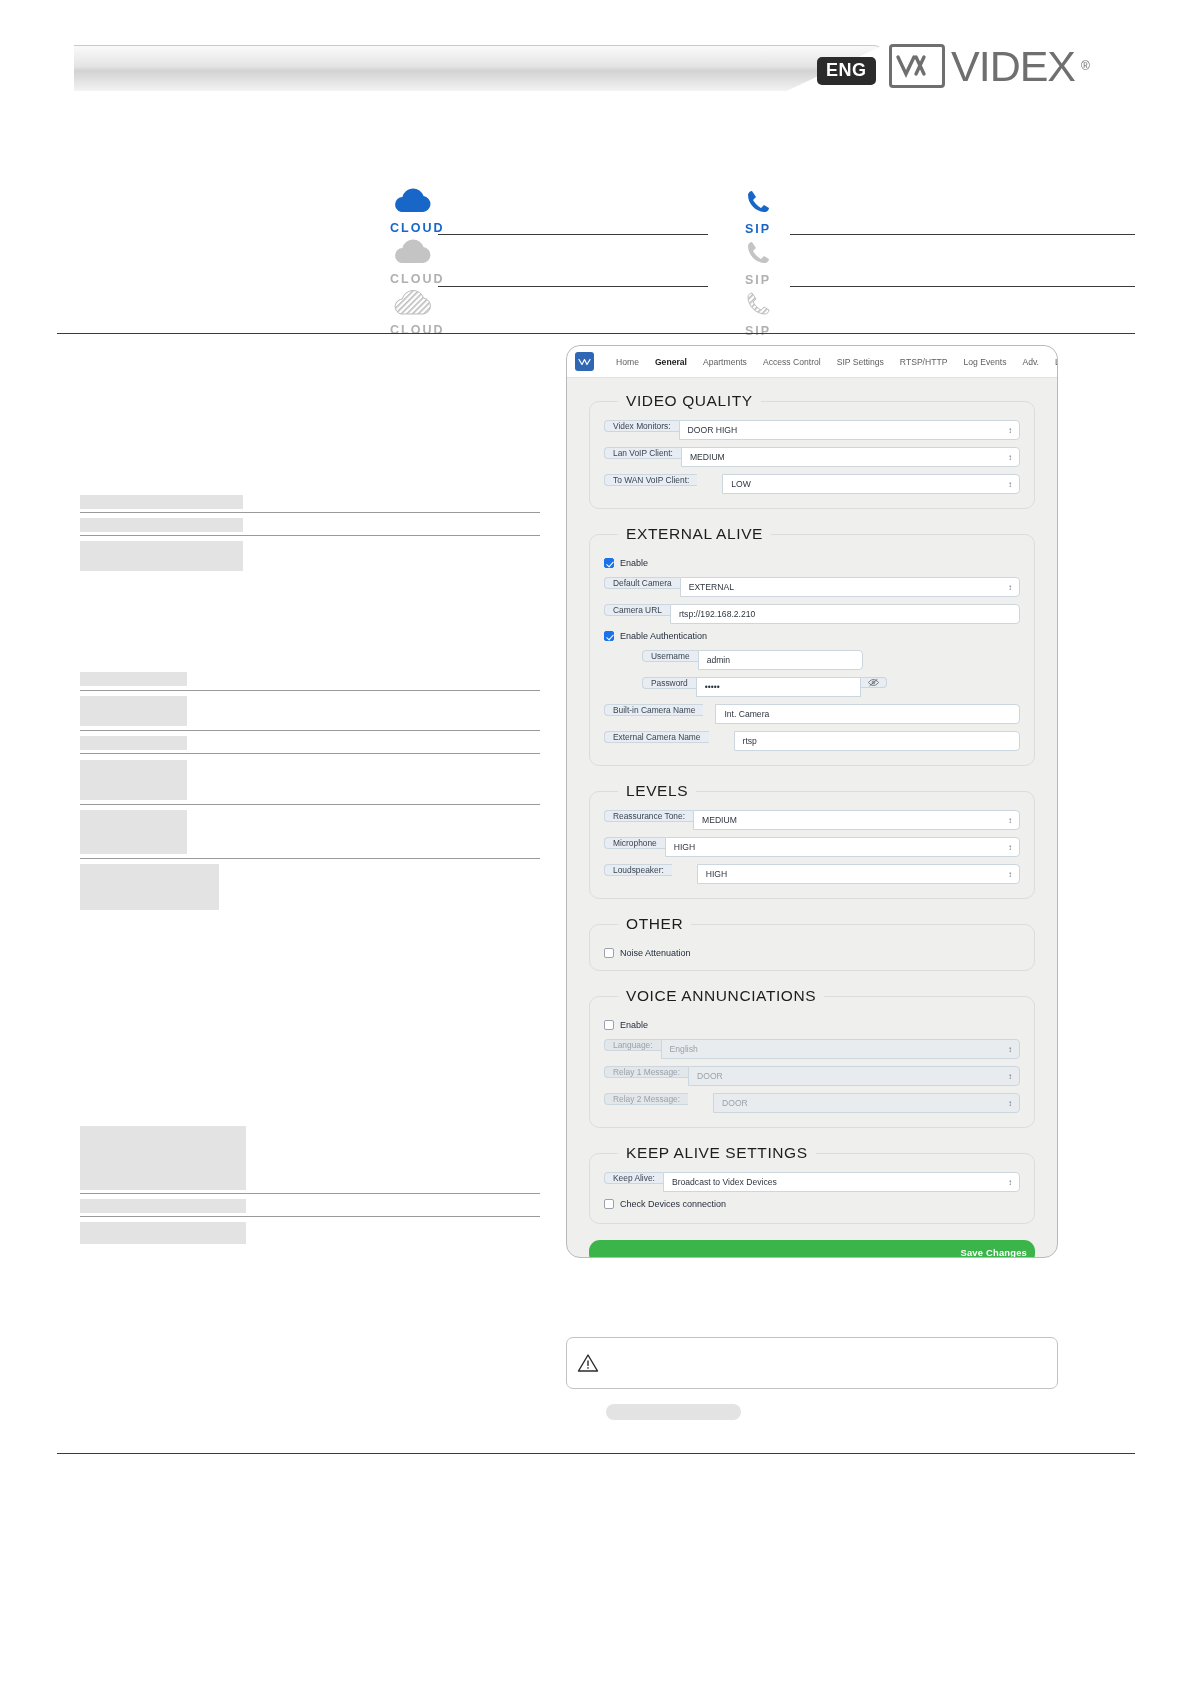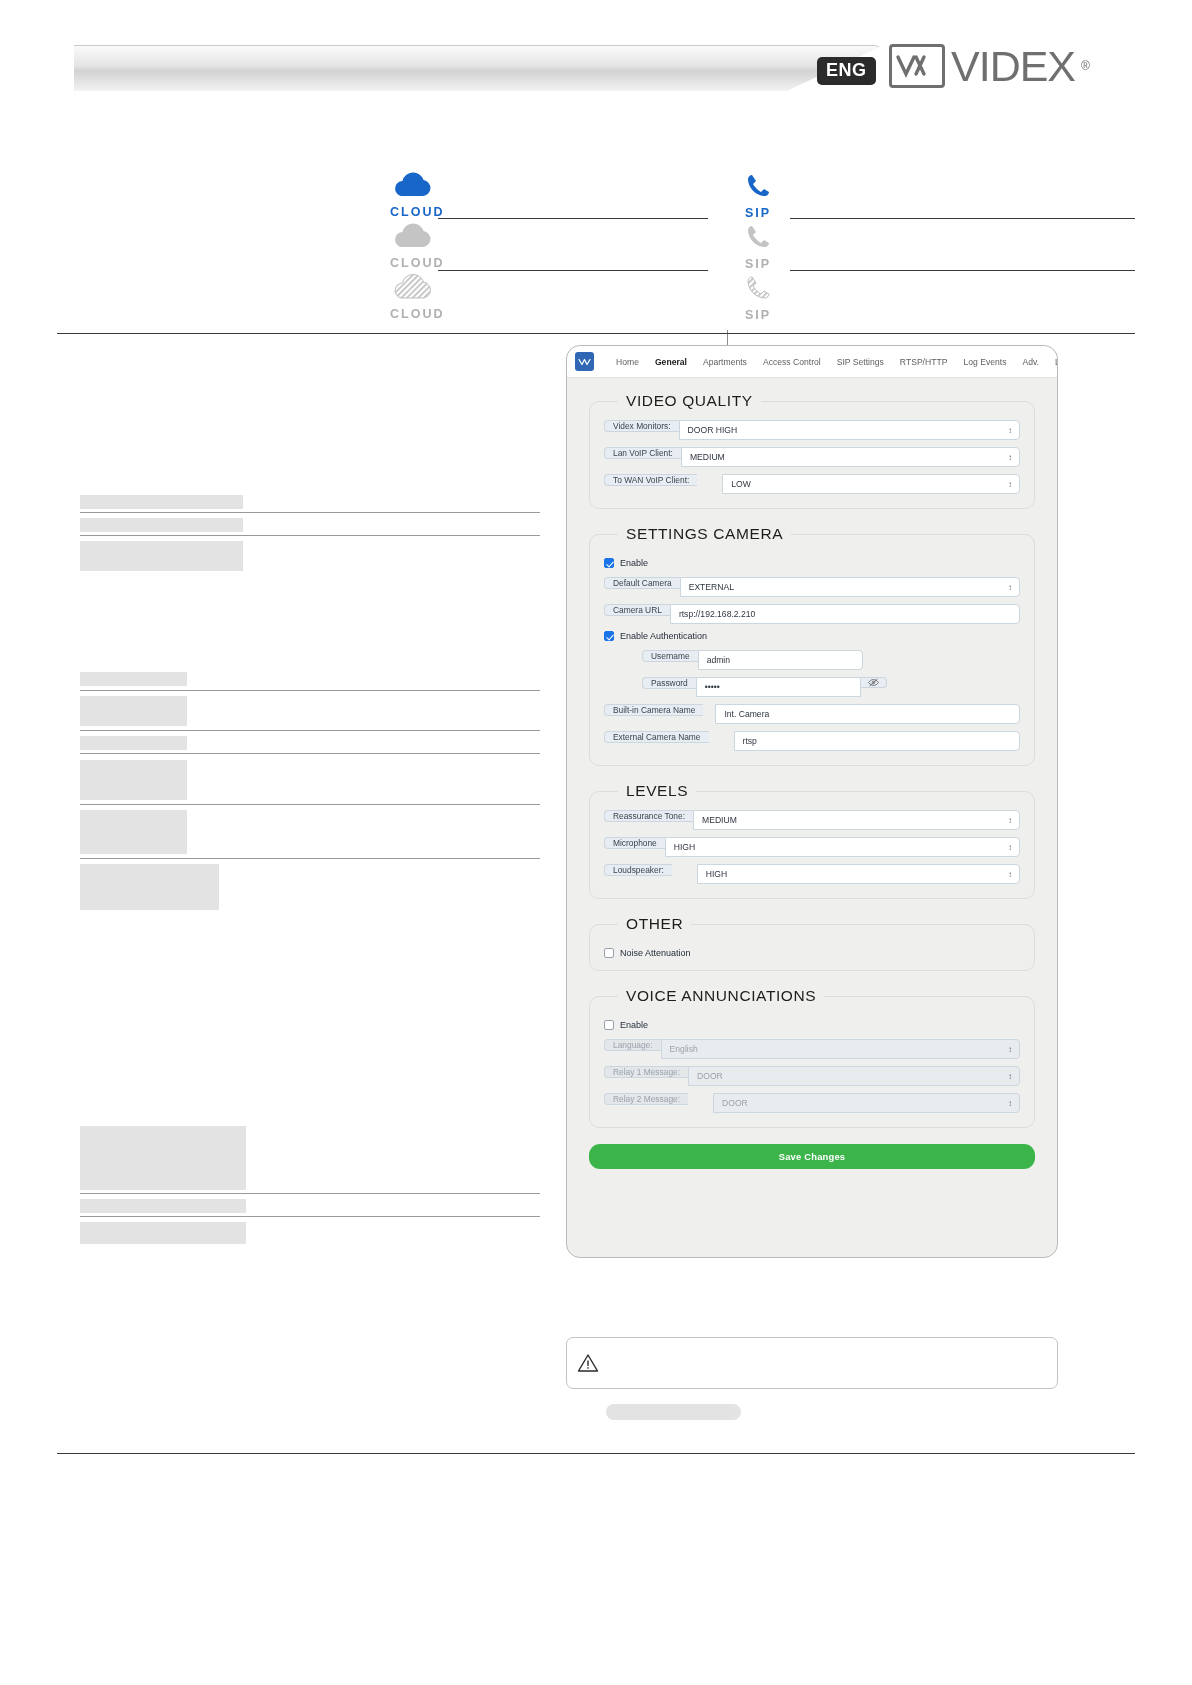--- a/index.html
+++ b/index.html
@@ -40,21 +40,21 @@
     border-radius: 4px; display: flex; align-items: center; justify-content: center;
   }
   .brand-name {
     font-size: 43px; font-weight: normal; color: #6f6f6f;
     letter-spacing: -1px; font-family: "Liberation Sans", sans-serif;
     line-height: 1;
   }
   .brand-reg { font-size: 12px; color: #6f6f6f; vertical-align: super; }
 
   
-  .icon-matrix { position: absolute; left: 0; top: 160px; width: 1192px; height: 168px; }
+  .icon-matrix { position: absolute; left: 0; top: 176px; width: 1192px; height: 168px; }
   .matrix-col { position: absolute; }
   .matrix-row-line {
     position: absolute; height: 1px; background: #3a3a3a;
   }
   .matrix-divider {
     position: absolute; left: 727px; top: 170px; width: 1px; height: 155px; background: #8a8a8a;
   }
   .mlabel {
     font-size: 12.5px; font-weight: bold; letter-spacing: 2px;
     font-family: "Liberation Sans", sans-serif;
@@ -145,21 +145,21 @@
   .eye-btn {
     width:26px; border:1px solid #ccd6de; border-left:none; background:#e7edf2;
     border-top-right-radius:4px; border-bottom-right-radius:4px;
     display:flex; align-items:center; justify-content:center; font-size:9px; color:#555;
   }
   .ctrl.noround { border-top-right-radius:0; border-bottom-right-radius:0; }
 
   .save-btn {
     display:block; width:100%; background:#3bb54a; color:#fff;
     border:none; border-radius: 11px; padding: 7px 8px;
-    font-size: 9.4px; font-weight: bold; text-align:center;
+    font-size: 9.4px; font-weight: bold; text-align:right;
     font-family:"Liberation Sans", sans-serif; letter-spacing:.2px;
     margin-top: 2px;
   }
 
   
   .note-box {
     position:absolute; left:566px; top:1337px; width:492px; height:52px;
     border:1px solid #c2c2c2; border-radius:7px; background:#fff;
     display:flex; align-items:center; padding-left:10px;
   }
@@ -323,21 +323,21 @@
         <div class="addon">Lan VoIP Client:</div>
         <div class="ctrl select">MEDIUM</div>
       </div>
       <div class="row">
         <div class="addon">To WAN VoIP Client:</div>
         <div class="ctrl select">LOW</div>
       </div>
     </fieldset>
 
     <fieldset class="card">
-      <legend>SETTINGS CAMERA</legend>
+      <legend>EXTERNAL ALIVE</legend>
       <div class="chk-row">
         <span class="chk on"></span>
         <span class="chk-label">Enable</span>
       </div>
       <div class="row">
         <div class="addon">Default Camera</div>
         <div class="ctrl select">EXTERNAL</div>
       </div>
       <div class="row">
         <div class="addon">Camera URL</div>
@@ -409,20 +409,31 @@
       <div class="row">
         <div class="addon disabled">Relay 1 Message:</div>
         <div class="ctrl select disabled">DOOR</div>
       </div>
       <div class="row">
         <div class="addon disabled">Relay 2 Message:</div>
         <div class="ctrl select disabled">DOOR</div>
       </div>
     </fieldset>
 
+    <fieldset class="card">
+      <legend>KEEP ALIVE SETTINGS</legend>
+      <div class="row">
+        <div class="addon">Keep Alive:</div>
+        <div class="ctrl select">Broadcast to Videx Devices</div>
+      </div>
+      <div class="chk-row" style="margin-bottom:0;">
+        <span class="chk"></span>
+        <span class="chk-label">Check Devices connection</span>
+      </div>
+    </fieldset>
 
     <div class="save-btn">Save Changes</div>
   </div>
 </div>
 
 <div class="note-box">
   <span class="warn-tri">
     <svg width="22" height="20" viewBox="0 0 22 20" aria-hidden="true">
       <path d="M11 2 L20.5 18 L1.5 18 Z" fill="none" stroke="#2b2b2b" stroke-width="1.4" stroke-linejoin="round"></path>
       <rect x="10.3" y="7.5" width="1.4" height="5.4" fill="#2b2b2b"></rect>

